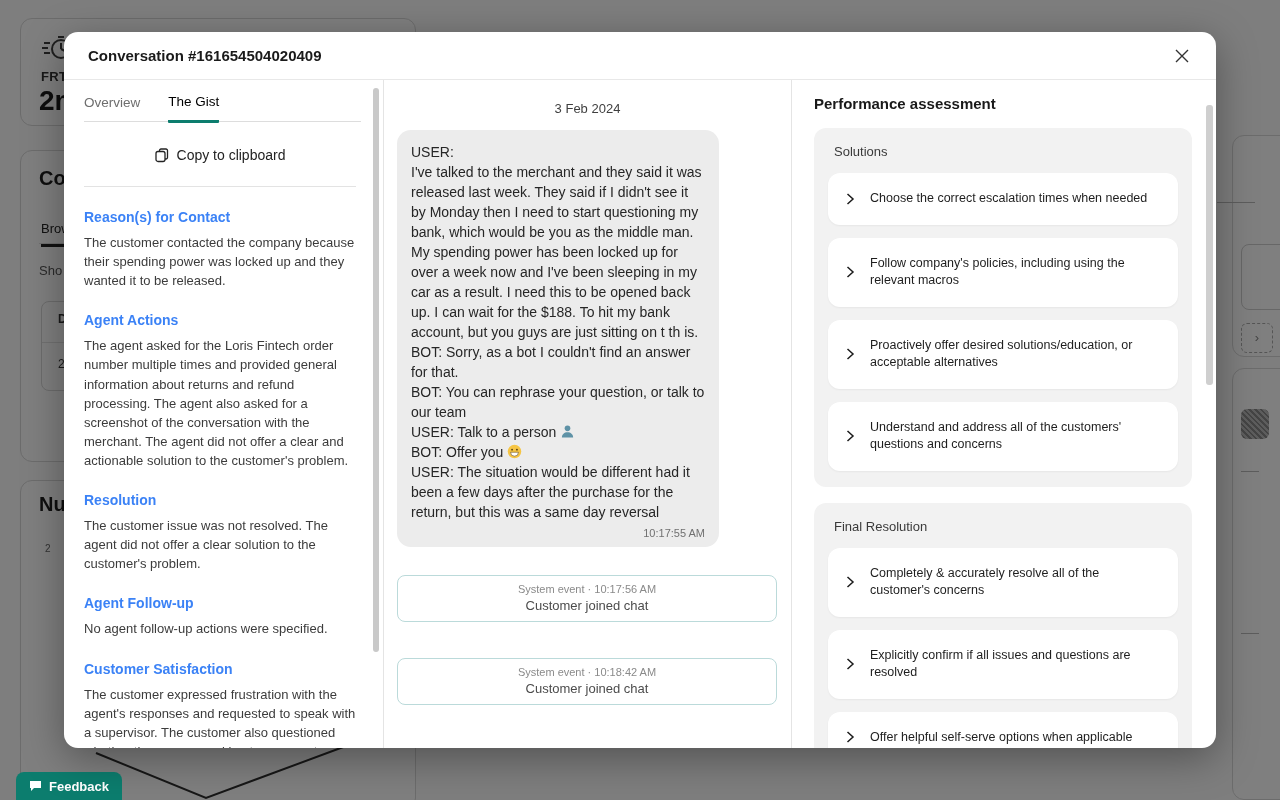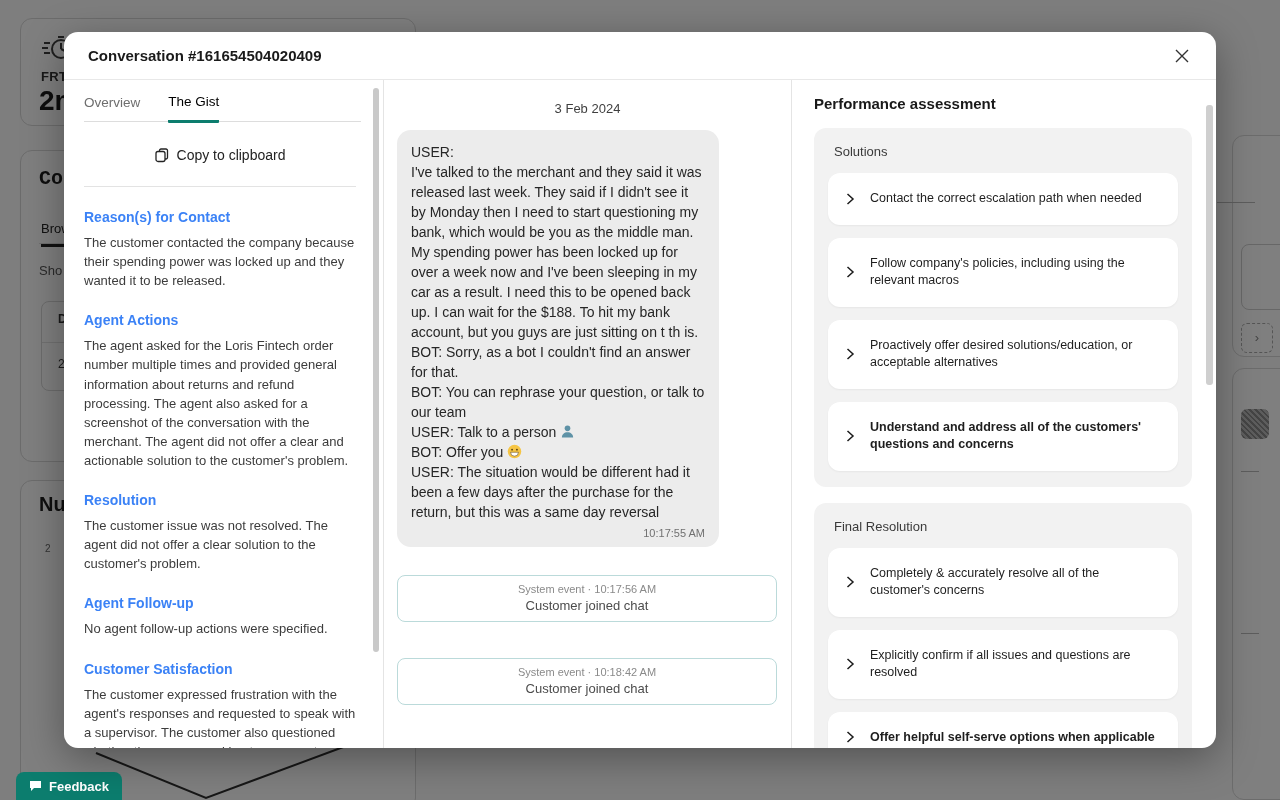--- a/index.html
+++ b/index.html
@@ -7,21 +7,21 @@
   body { font-family:"Liberation Sans", sans-serif; background:#fff; position:relative; color:#222; }
 
   
   .backdrop { position:absolute; inset:0; background:#fdfdfd; }
   .bg-card { position:absolute; background:#fff; border:1px solid #d8d8d8; border-radius:12px; }
   #bg-metric { left:20px; top:18px; width:396px; height:108px; }
   .metric-icon { position:absolute; left:18px; top:8px; }
   .metric-label { position:absolute; left:20px; top:50px; font-size:13px; font-weight:700; color:#333; letter-spacing:.3px; }
   .metric-value { position:absolute; left:18px; top:66px; font-size:28px; font-weight:700; color:#1a1a1a; }
   #bg-table { left:20px; top:150px; width:396px; height:312px; }
-  .bg-table-title { position:absolute; left:18px; top:16px; font-size:20px; font-weight:700; color:#1c1c1c;font-family:Liberation Mono, monospace; }
+  .bg-table-title { position:absolute; left:18px; top:16px; font-size:20px; font-weight:700; color:#1c1c1c; }
   .bg-tab { position:absolute; left:20px; top:70px; font-size:13px; color:#222; padding-bottom:8px; border-bottom:3px solid #222; }
   .bg-tabline { position:absolute; left:18px; top:92px; width:360px; border-top:1px solid #ddd; }
   .bg-showing { position:absolute; left:18px; top:112px; font-size:13px; color:#555; }
   .bg-minitable { position:absolute; left:20px; top:150px; width:356px; height:90px; border:1px solid #d8d8d8; border-radius:8px; }
   .bg-minitable .hdr { position:absolute; left:16px; top:10px; font-size:12px; font-weight:700; color:#333; }
   .bg-minitable .rowline { position:absolute; left:0; top:40px; width:100%; border-top:1px solid #e2e2e2; }
   .bg-minitable .cell { position:absolute; left:16px; top:55px; font-size:12px; color:#333; }
   #bg-chart { left:20px; top:480px; width:396px; height:330px; }
   .bg-chart-title { position:absolute; left:18px; top:12px; font-size:20px; font-weight:700; color:#1c1c1c; }
   .bg-tick { position:absolute; left:24px; top:62px; font-size:10px; color:#666; }
@@ -73,21 +73,21 @@
   .event-meta { font-size:11px; color:#8a8a8a; }
   .event-text { font-size:13px; color:#4c4c4c; margin-top:3px; }
 
   
   .panel-right { flex:1; padding:0 24px 0 22px; position:relative; overflow:hidden; }
   .assess-title { margin-top:15px; font-size:15px; font-weight:700; color:#1a1a1a; }
   .assess-group { background:#f2f2f2; border-radius:12px; margin-top:16px; padding:14px; }
   .group-label { font-size:13px; color:#3a3a3a; margin:2px 0 14px 6px; }
   .assess-item { background:#fff; border-radius:12px; padding:17px 16px; display:flex; align-items:center; gap:14px;
     margin-bottom:13px; cursor:pointer; box-shadow:0 1px 2px rgba(0,0,0,.05); }
-  .assess-item:last-child { margin-bottom:2px;font-weight:bold; }
+  .assess-item:last-child { margin-bottom:2px; }
   .item-label { font-size:12.5px; line-height:1.4; color:#1e1e1e; }
   #right-scroll { right:3px; top:25px; width:7px; height:280px; background:#cfcfcf; }
 
   svg { display:block; }
 </style>
 </head>
 <body>
 
 <div class="backdrop">
 
@@ -266,21 +266,21 @@
       <div class="assess-group">
         <div class="group-label">Solutions</div>
         <div>
 
             <div class="assess-item">
               <span>
                 <svg width="12" height="14" viewBox="0 0 12 14">
                   <path d="M3.5 2 L9 7 L3.5 12" fill="none" stroke="#1c1c1c" stroke-width="1.5"></path>
                 </svg>
               </span>
-              <span class="item-label">Contact the correct escalation path when needed</span>
+              <span class="item-label">Choose the correct escalation times when needed</span>
             </div>
 
             <div class="assess-item">
               <span>
                 <svg width="12" height="14" viewBox="0 0 12 14">
                   <path d="M3.5 2 L9 7 L3.5 12" fill="none" stroke="#1c1c1c" stroke-width="1.5"></path>
                 </svg>
               </span>
               <span class="item-label">Follow company's policies, including using the relevant macros</span>
             </div>

